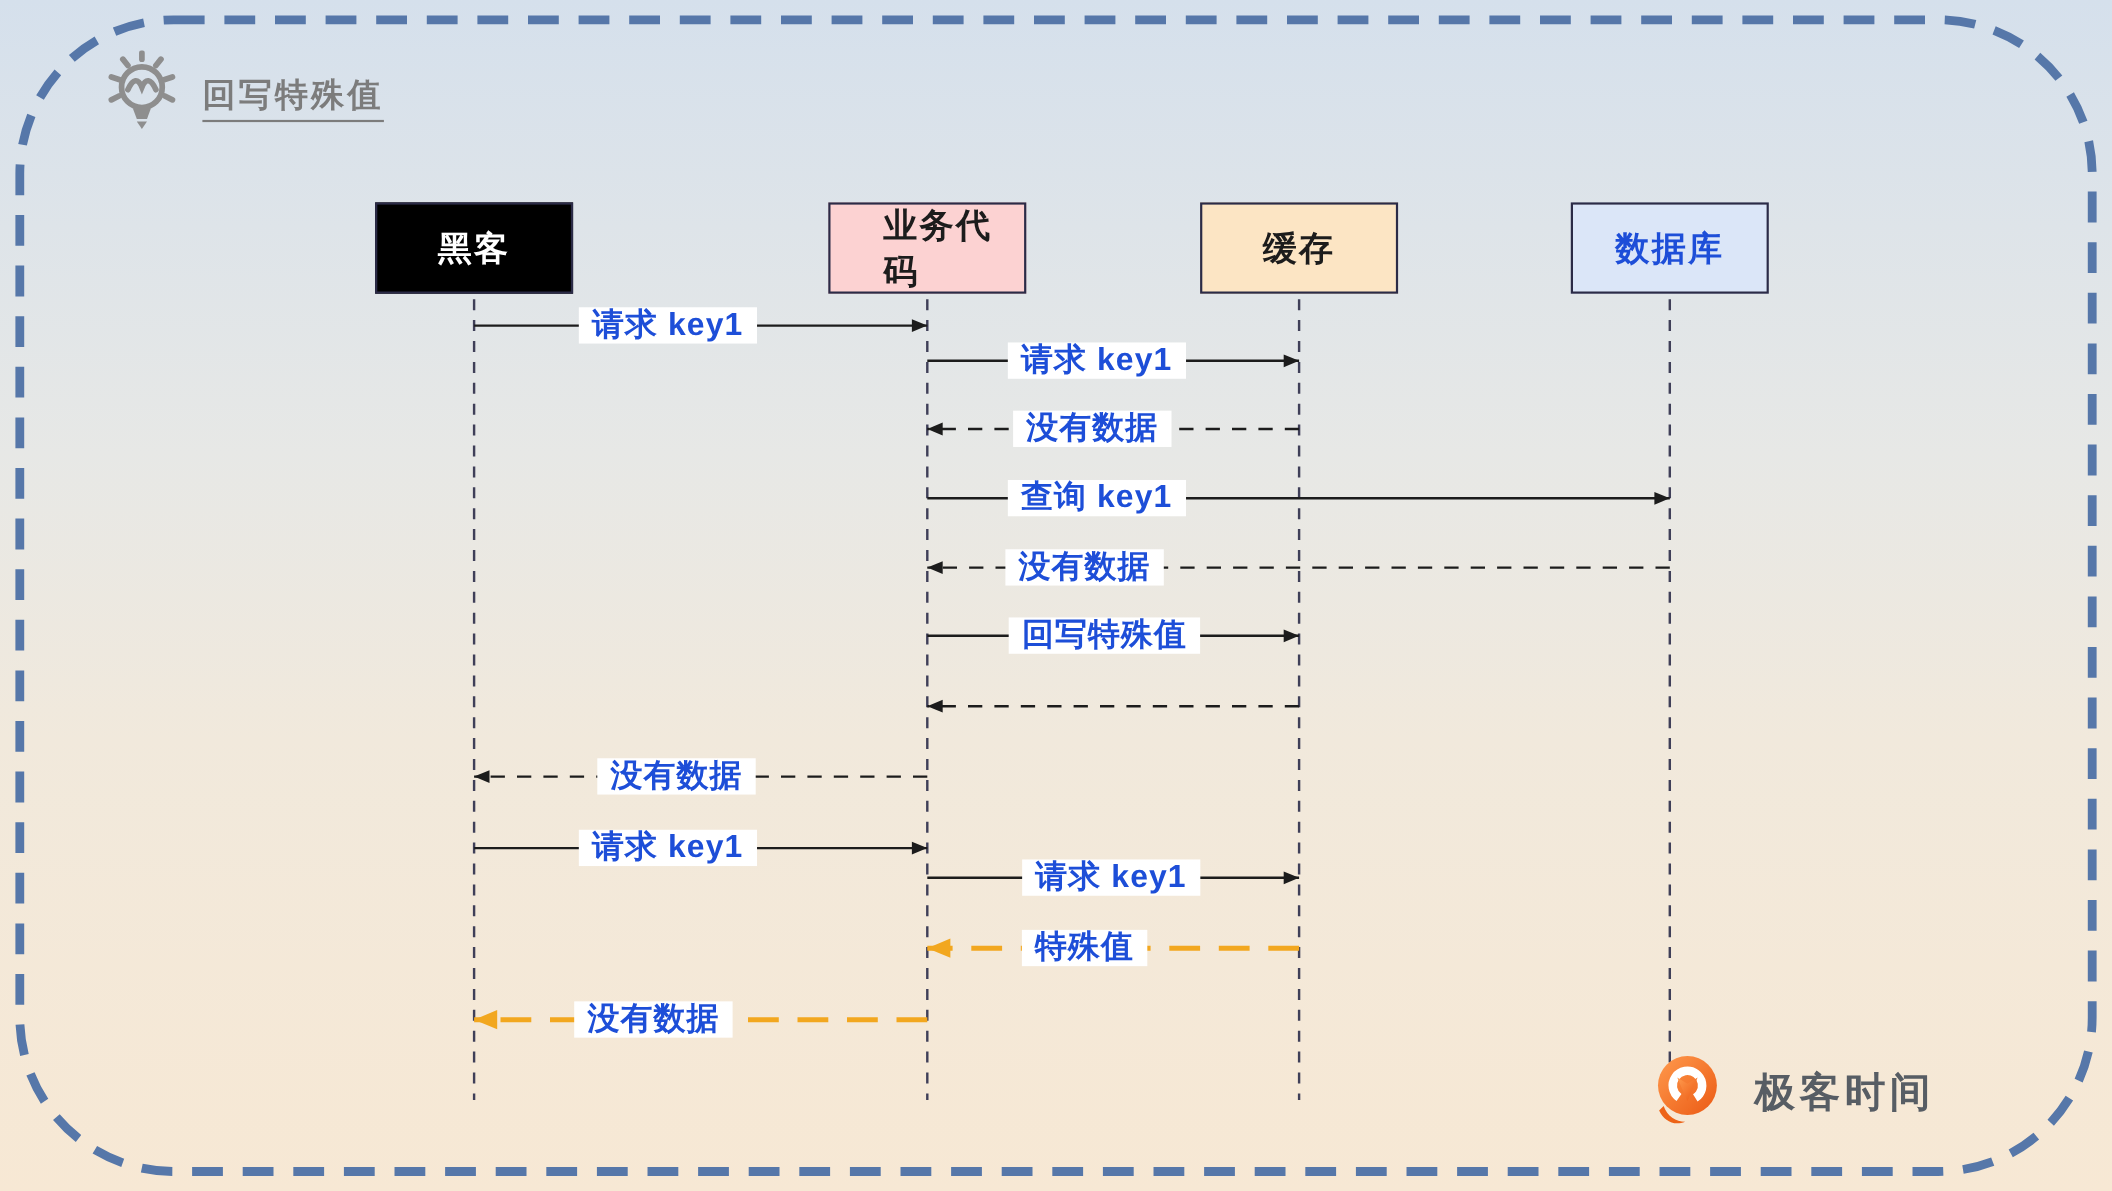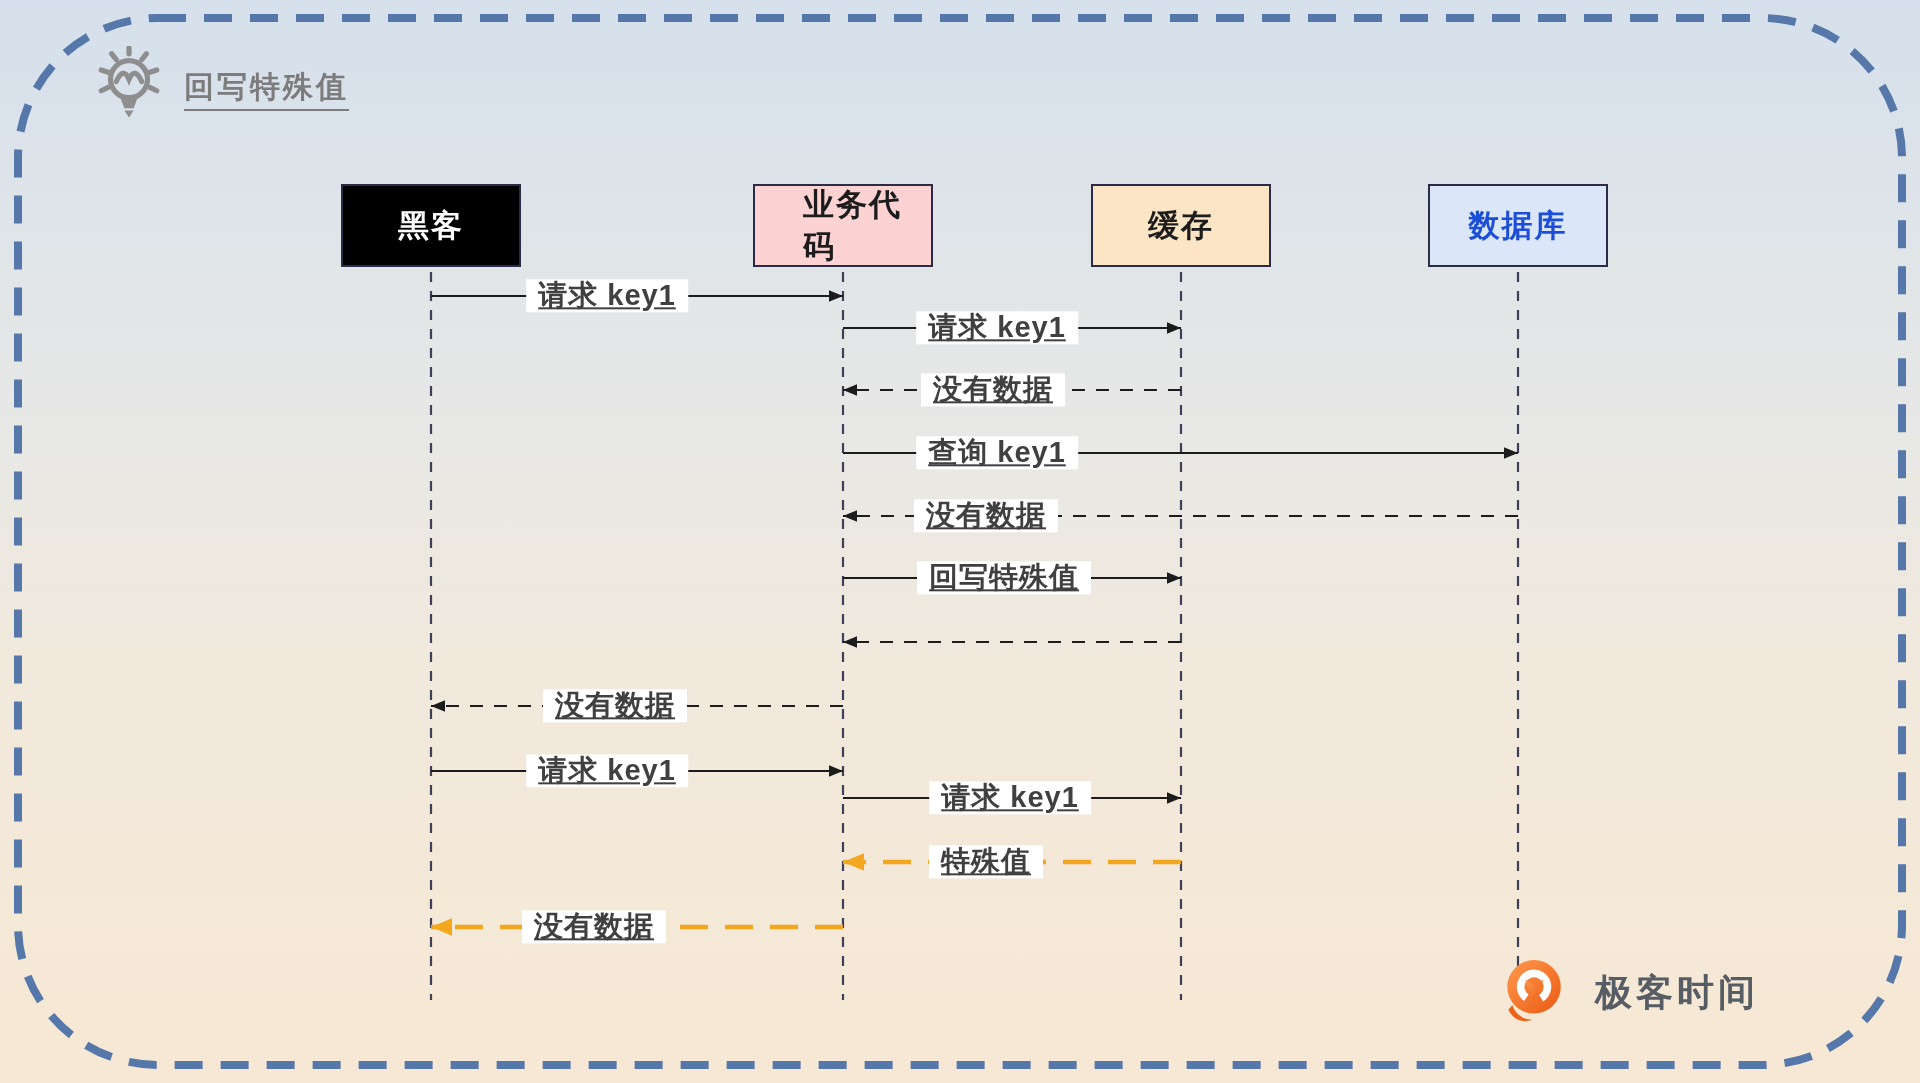--- a/index.html
+++ b/index.html
@@ -15,21 +15,21 @@
     padding-bottom:7px;border-bottom:2.5px solid currentColor;line-height:1;
   }
   .actor{
     position:absolute;top:151px;width:180px;height:83px;box-sizing:border-box;
     border:2.5px solid #2b2b47;display:flex;align-items:center;justify-content:center;
     font-size:31px;font-weight:700;letter-spacing:2px;margin-top:33px;
   }
   .msg-label{
     position:absolute;transform:translate(-50%,-50%);
     background:#ffffff;padding:0 12px;line-height:1.15;
-    font-size:29px;font-weight:600;color:#404040;white-space:nowrap;letter-spacing:1px;text-decoration:underline;
+    font-size:29px;font-weight:600;color:#1d4ed8;white-space:nowrap;letter-spacing:1px;
   }
   .logo{position:absolute;left:1500px;top:958px;display:flex;align-items:center;gap:10px;}
   .logo-icon{width:66px;height:70px;}
   .logo-text{font-size:37px;font-weight:700;letter-spacing:4px;margin-left:19px;}
 </style>
 </head>
 <body>
 
 <div id="page-root" style="background: linear-gradient(rgb(213, 224, 236) 0%, rgb(231, 232, 230) 38%, rgb(241, 233, 220) 62%, rgb(247, 232, 212) 100%);">
 

